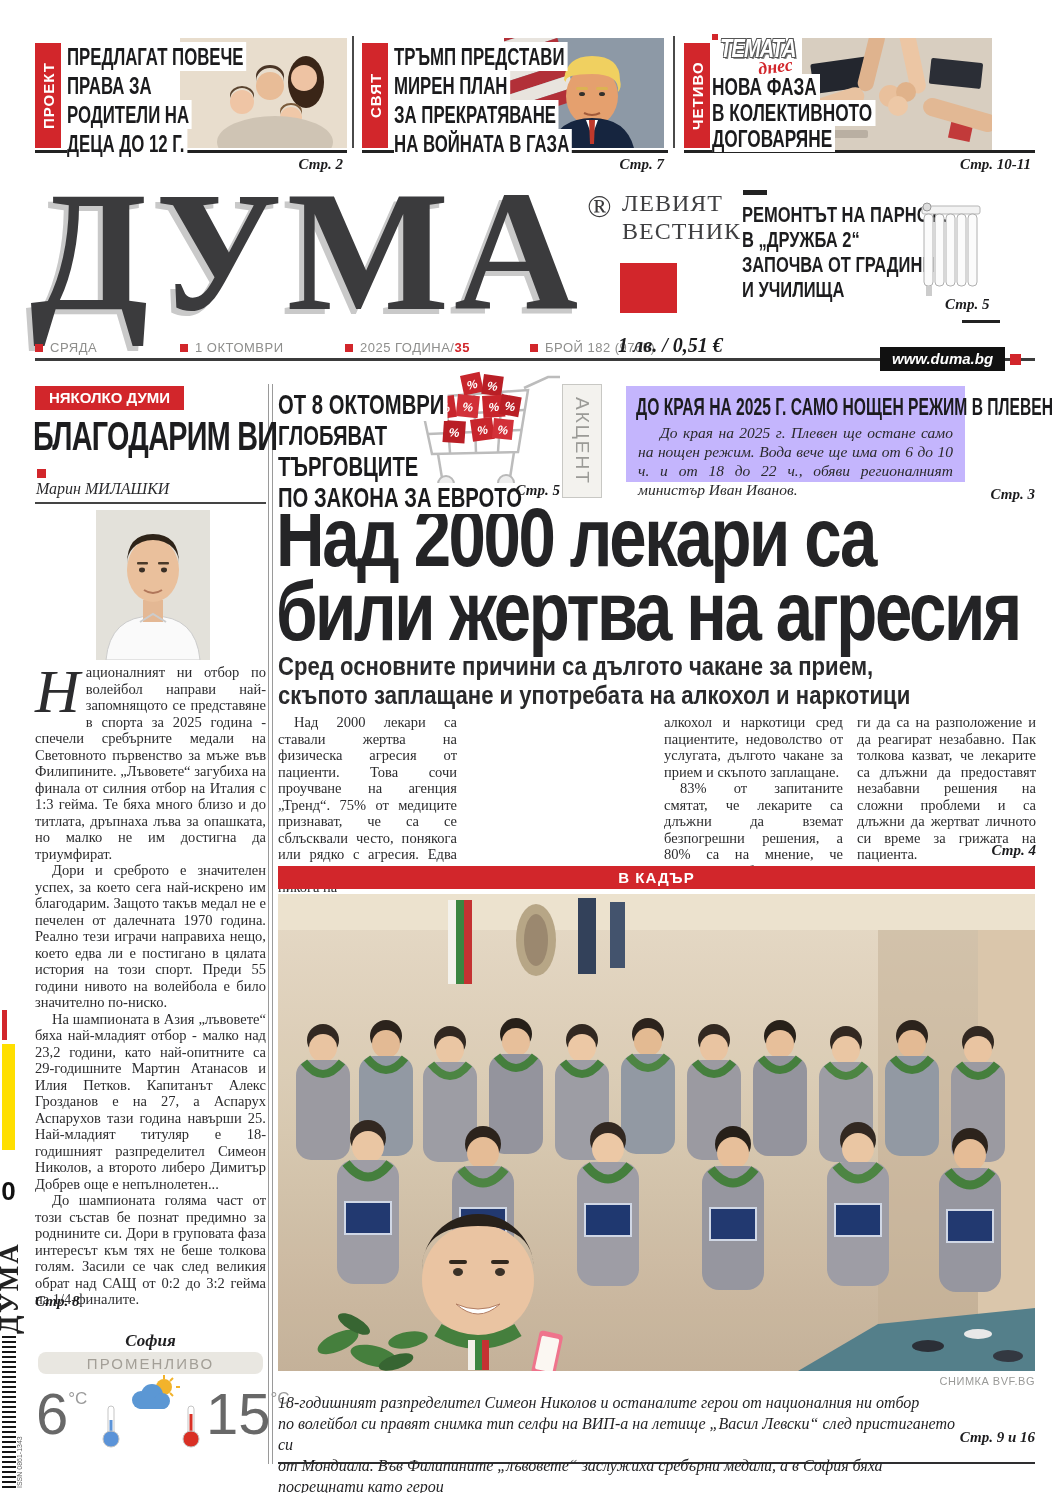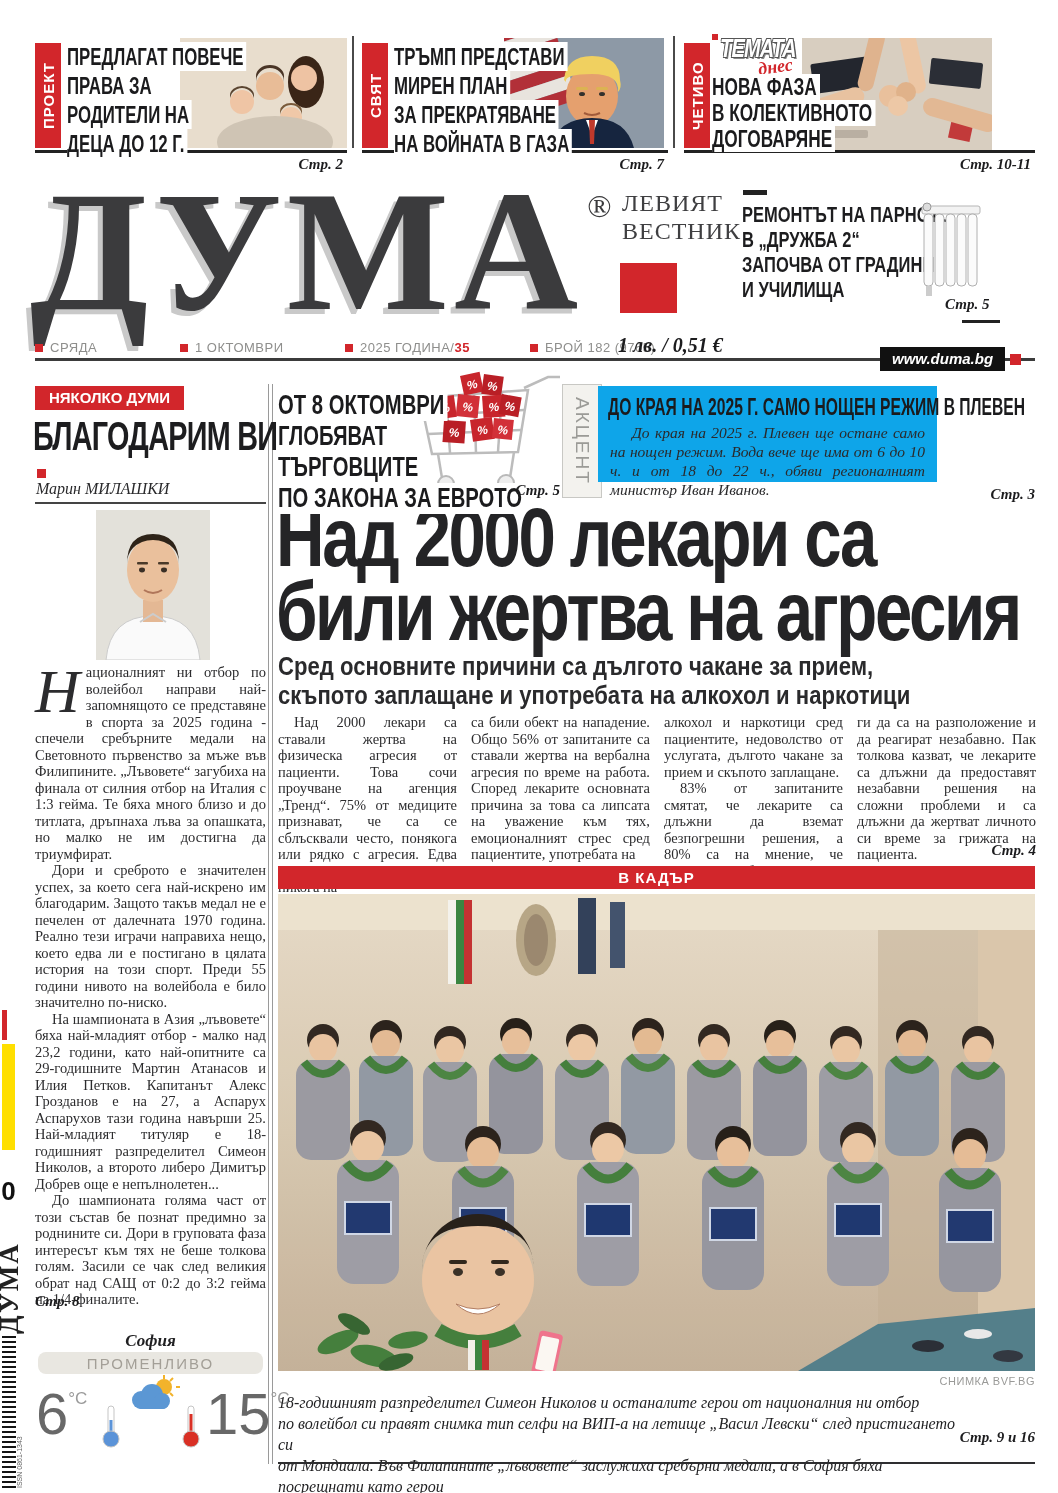--- a/index.html
+++ b/index.html
@@ -341,36 +341,33 @@
   <div class="abs cx" style="left:278px;top:390px;transform:scaleX(0.75);font-size:27px;line-height:31px;z-index:2;">
     <span class="line">ОТ 8 ОКТОМВРИ</span>
     <span class="line">ГЛОБЯВАТ</span>
     <span class="line">ТЪРГОВЦИТЕ</span>
     <span class="line">ПО ЗАКОНА ЗА ЕВРОТО</span>
   </div>
   <div class="abs pageref" style="left:470px;top:482px;width:90px;text-align:right;z-index:2;">Стр. 5</div>
 
   <div class="abs vlabel" style="left:562px;top:384px;width:38px;height:112px;background:#f3f2ee;border:1px solid #c8c8c4;">АКЦЕНТ</div>
 
-  <div class="abs" style="left:598px;top:386px;width:339px;height:96px;background:#0ea5e9;">
+  <div class="abs" style="left:626px;top:386px;width:339px;height:96px;background:#c4b5fd;">
     <div style="margin:8px 10px 2px;"><span class="cx" style="transform:scaleX(0.68);font-weight:700;font-size:23px;white-space:nowrap;color:#1b1b1d;">ДО КРАЯ НА 2025 Г. САМО НОЩЕН РЕЖИМ В ПЛЕВЕН</span></div>
     <div class="serif" style="margin:0 12px;font-style:italic;font-size:15.5px;line-height:19px;text-align:justify;text-indent:22px;color:#2a2a2c;">До края на 2025 г. Плевен ще остане само на нощен режим. Вода вече ще има от 6 до 10 ч. и от 18 до 22 ч., обяви регионалният министър Иван Иванов.</div>
   </div>
   <div class="abs pageref" style="left:905px;top:486px;width:130px;text-align:right;">Стр. 3</div>
 
   <div class="abs mainhl" style="left:276px;top:500px;">Над 2000 лекари са
 били жертва на агресия</div>
   <div class="abs subhl" style="left:278px;top:652px;">Сред основните причини са дългото чакане за прием,
 скъпото заплащане и употребата на алкохол и наркотици</div>
 
   <div class="artcol" style="left:278px;">
       <p style="text-indent:16px;">Над 2000 лекари са ставали жертва на физическа агресия от пациенти. Това сочи проучване на агенция „Тренд“. 75% от медиците признават, че са се сблъсквали често, понякога или рядко с агресия. Едва една четвърт казват, че никога на</p>
-    </div>
-  <div class="artcol" style="left:471px;">
-      <p>са били обект на нападение. Общо 56% от запитаните са ставали жертва на вербална агресия по време на работа. Според лекарите основната причина за това са липсата на уважение към тях, емоционалният стрес сред пациентите, употребата на</p>
     </div>
   <div class="artcol" style="left:664px;">
       <p>алкохол и наркотици сред пациентите, недоволство от услугата, дългото чакане за прием и скъпото заплащане.</p>
       <p style="text-indent:16px;">83% от запитаните смятат, че лекарите са длъжни да вземат безпогрешни решения, а 80% са на мнение, че медиците трябва вина-</p>
     </div>
   <div class="artcol" style="left:857px;">
       <p>ги да са на разположение и да реагират незабавно. Пак толкова казват, че лекарите са длъжни да предоставят незабавни решения на сложни проблеми и са длъжни да жертват личното си време за грижата на пациента.</p>
     </div>
   <div class="abs pageref" style="left:857px;top:842px;width:179px;text-align:right;">Стр. 4</div>
 

